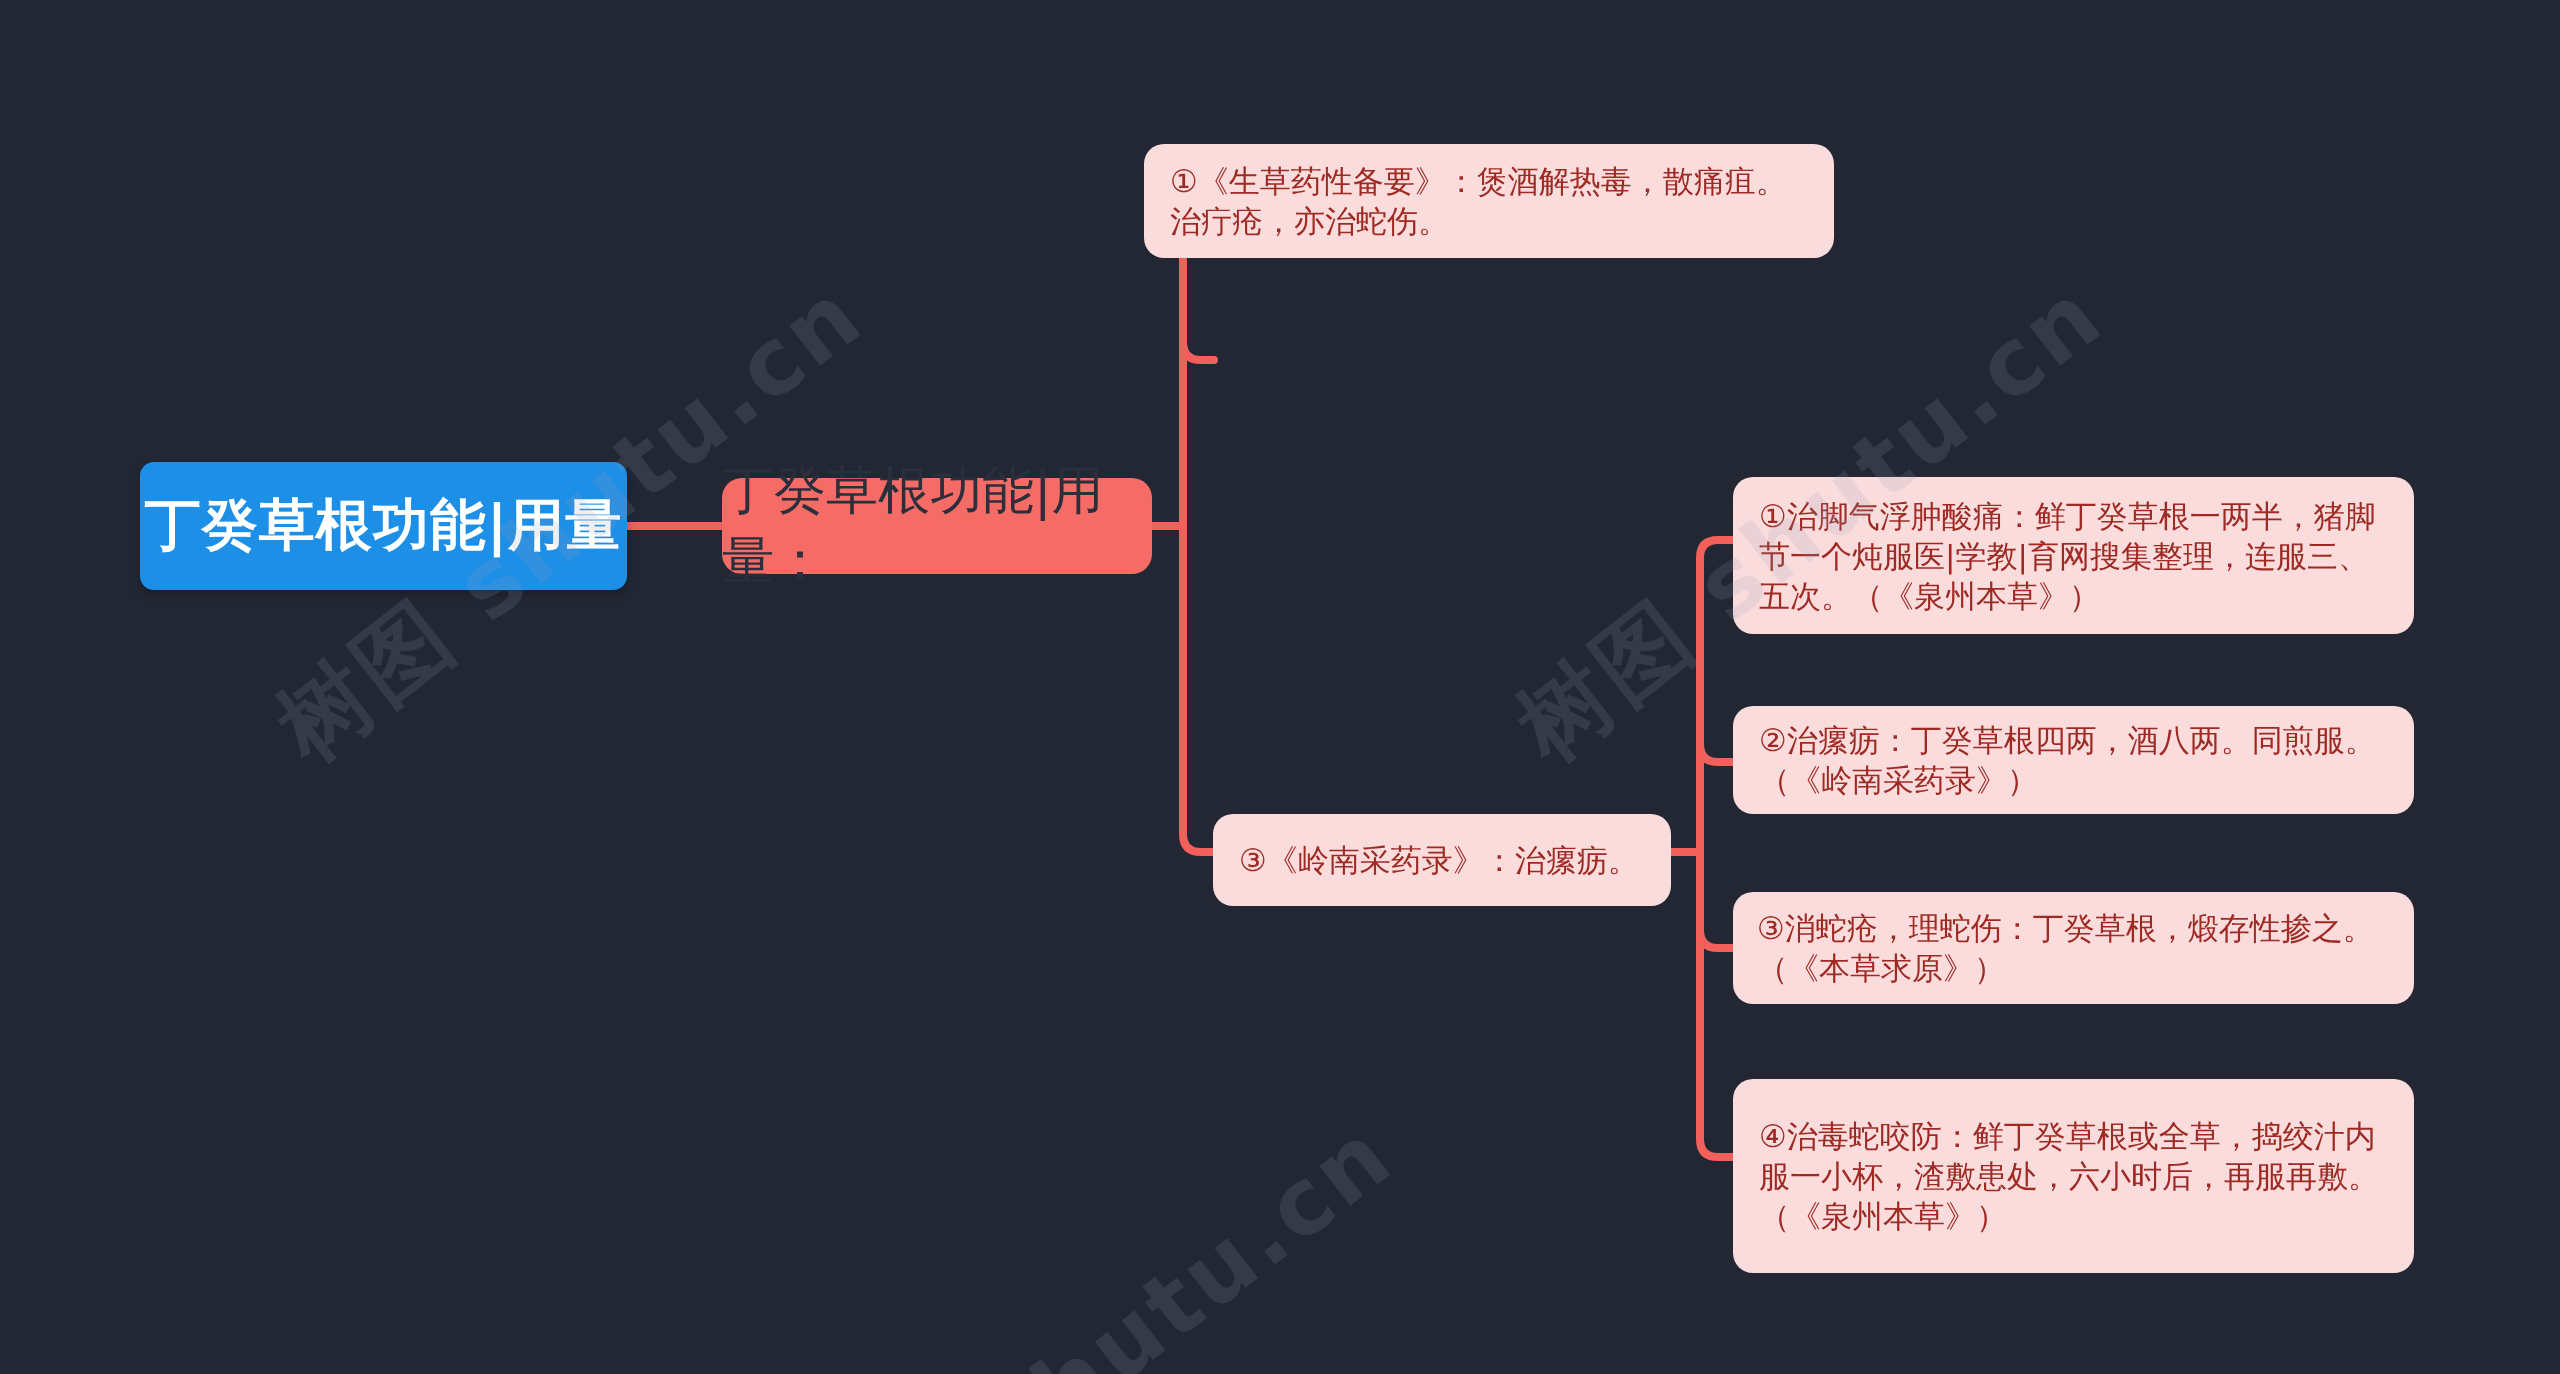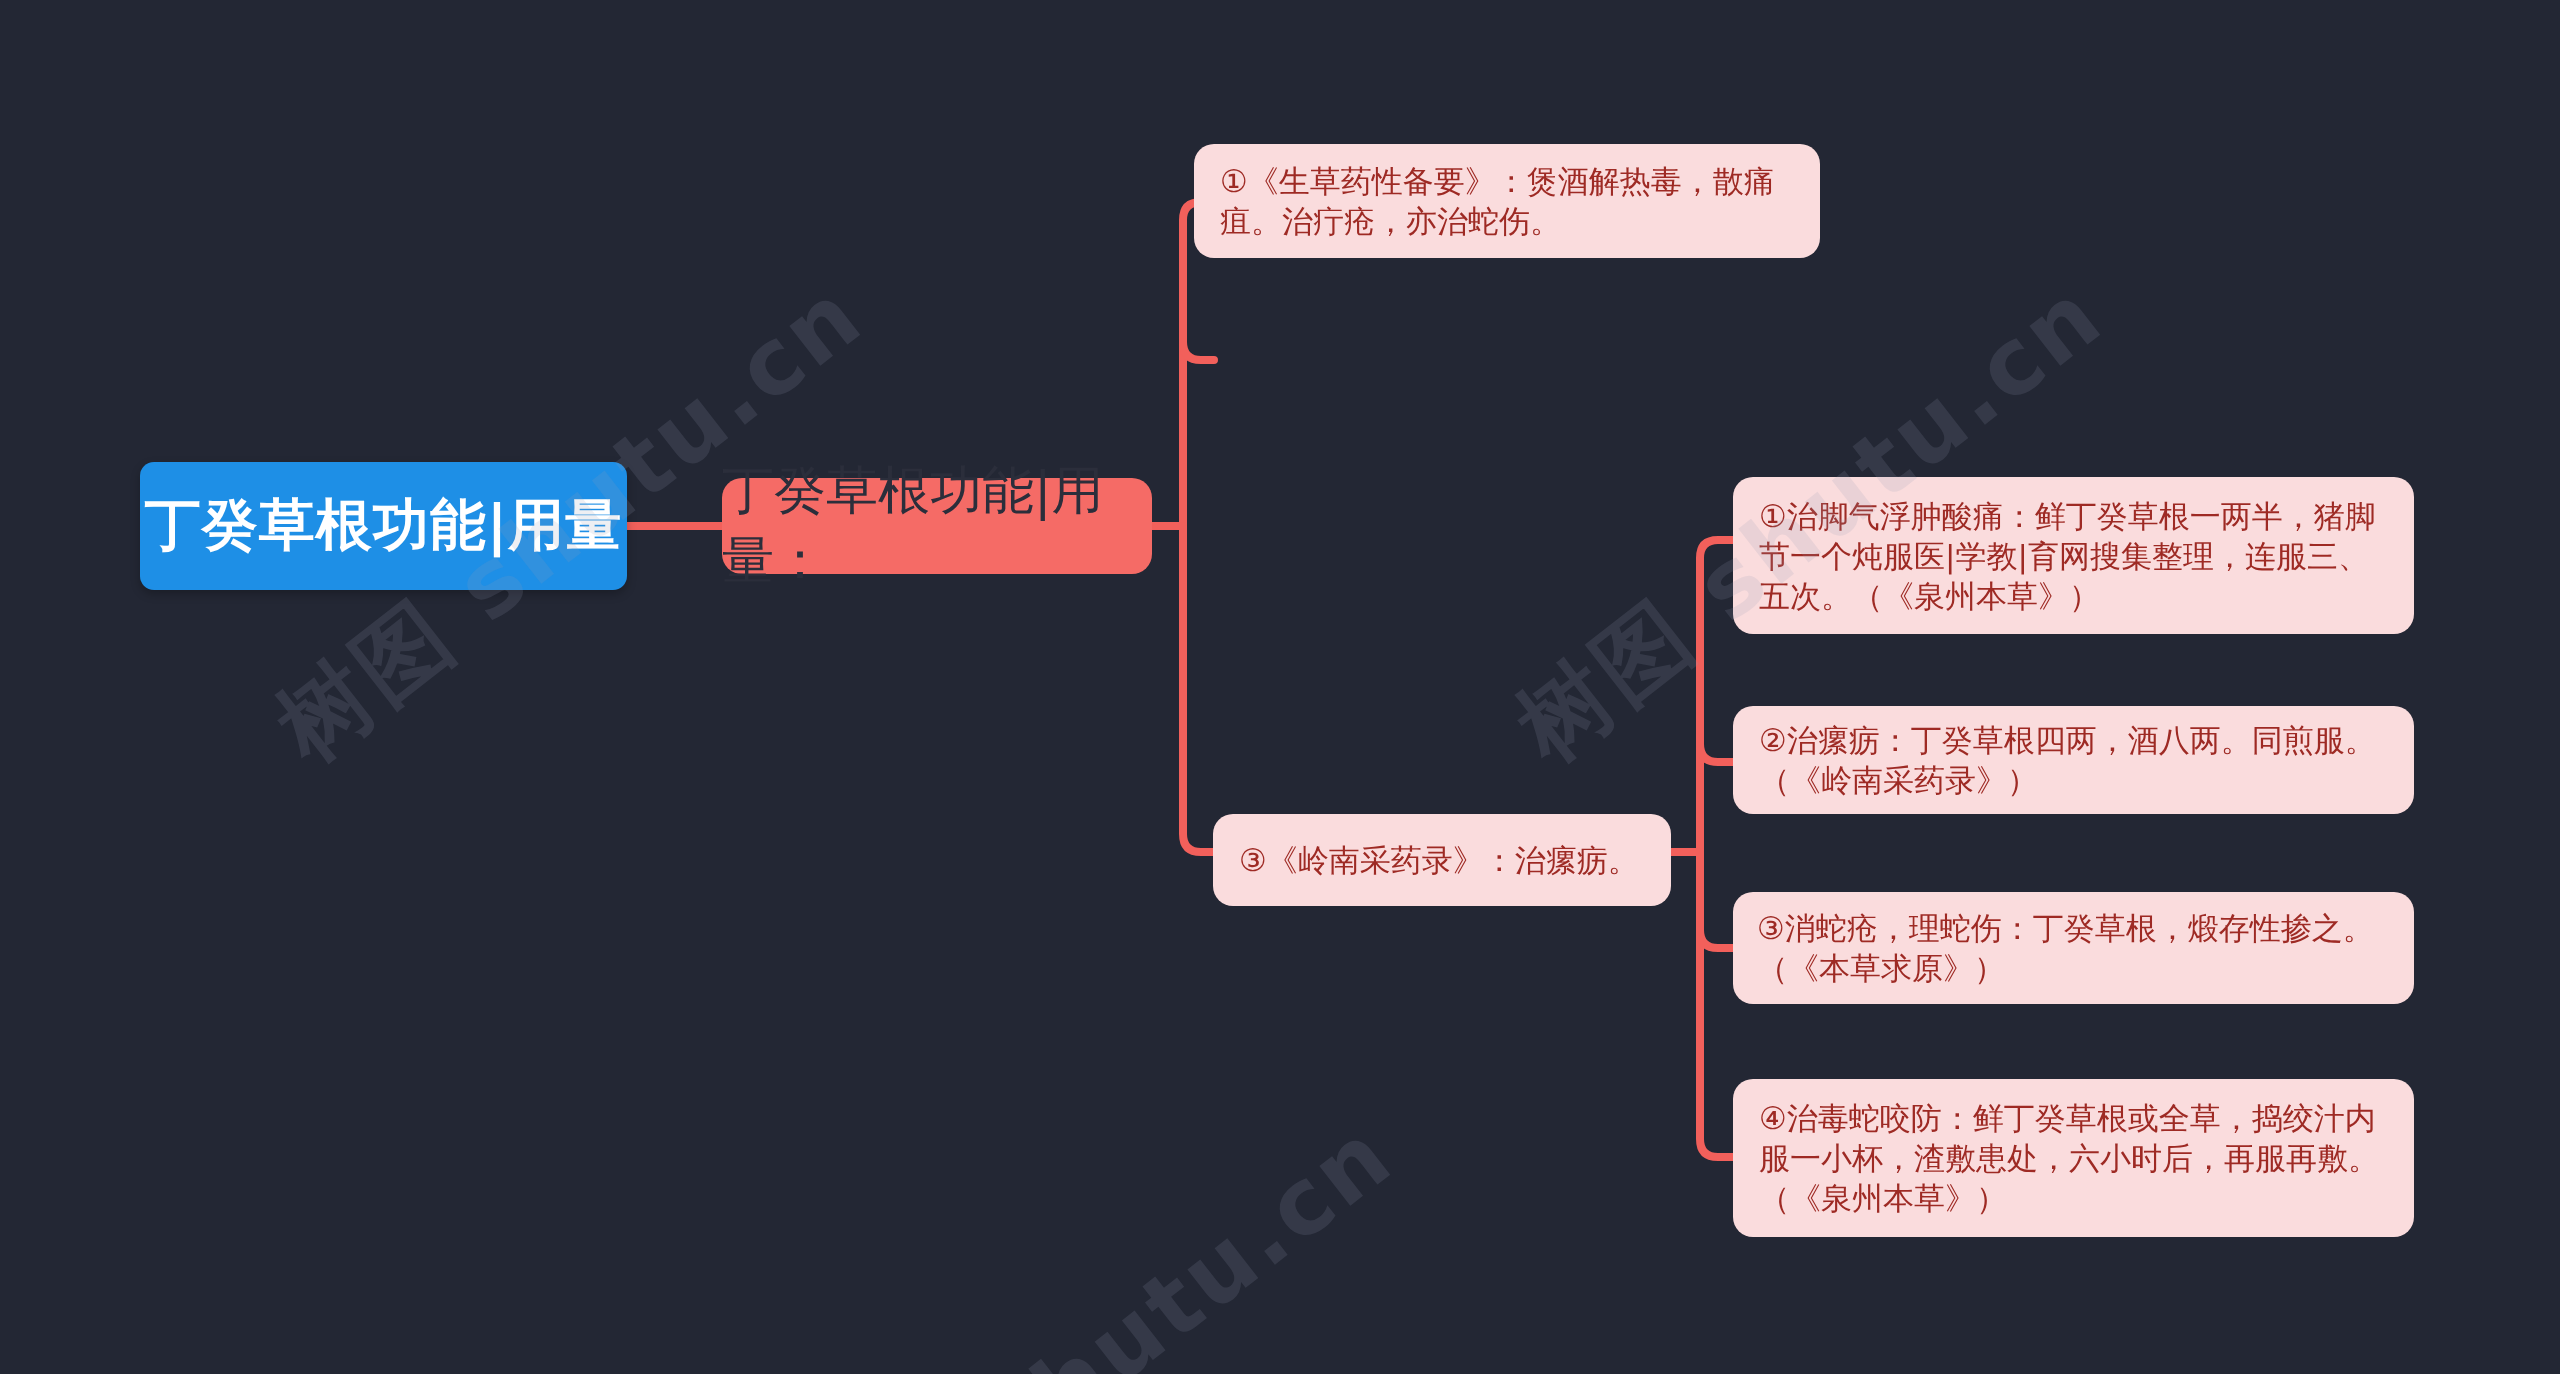--- a/index.html
+++ b/index.html
@@ -70,42 +70,42 @@
   </svg>
 
   <div class="node root-node" style="left:140px;top:462px;width:487px;height:128px;">
     <span>丁癸草根功能|用量</span>
   </div>
 
   <div class="node center-node" style="left:722px;top:478px;width:430px;height:96px;">
     <span>丁癸草根功能|用量：</span>
   </div>
 
-  <div class="node card" style="left:1194px;top:144px;width:626px;height:114px;justify-content:center;">
+  <div class="node card" style="left:1144px;top:144px;width:690px;height:114px;justify-content:center;">
     <span>①《生草药性备要》：煲酒解热毒，散痛疽。治疔疮，亦治蛇伤。</span>
   </div>
 
 
   <div class="node card" style="left:1213px;top:814px;width:458px;height:92px;">
     <span>③《岭南采药录》：治瘰疬。</span>
   </div>
 
   <div class="node card" style="left:1733px;top:477px;width:681px;height:157px;">
     <span>①治脚气浮肿酸痛：鲜丁癸草根一两半，猪脚节一个炖服医|学教|育网搜集整理，连服三、五次。（《泉州本草》）</span>
   </div>
 
   <div class="node card" style="left:1733px;top:706px;width:681px;height:108px;">
     <span>②治瘰疬：丁癸草根四两，酒八两。同煎服。（《岭南采药录》）</span>
   </div>
 
   <div class="node card" style="left:1733px;top:892px;width:681px;height:112px;padding-left:24px;">
     <span>③消蛇疮，理蛇伤：丁癸草根，煅存性掺之。（《本草求原》）</span>
   </div>
 
-  <div class="node card" style="left:1733px;top:1079px;width:681px;height:158px;">
+  <div class="node card" style="left:1733px;top:1079px;width:681px;height:194px;">
     <span>④治毒蛇咬防：鲜丁癸草根或全草，捣绞汁内服一小杯，渣敷患处，六小时后，再服再敷。（《泉州本草》）</span>
   </div>
 
   <div class="watermark" style="left:215px;top:460px;">树图 shutu.cn</div>
   <div class="watermark" style="left:1455px;top:460px;">树图 shutu.cn</div>
   <div class="watermark" style="left:745px;top:1300px;">树图 shutu.cn</div>
 
 </div>
 
 </body></html>

